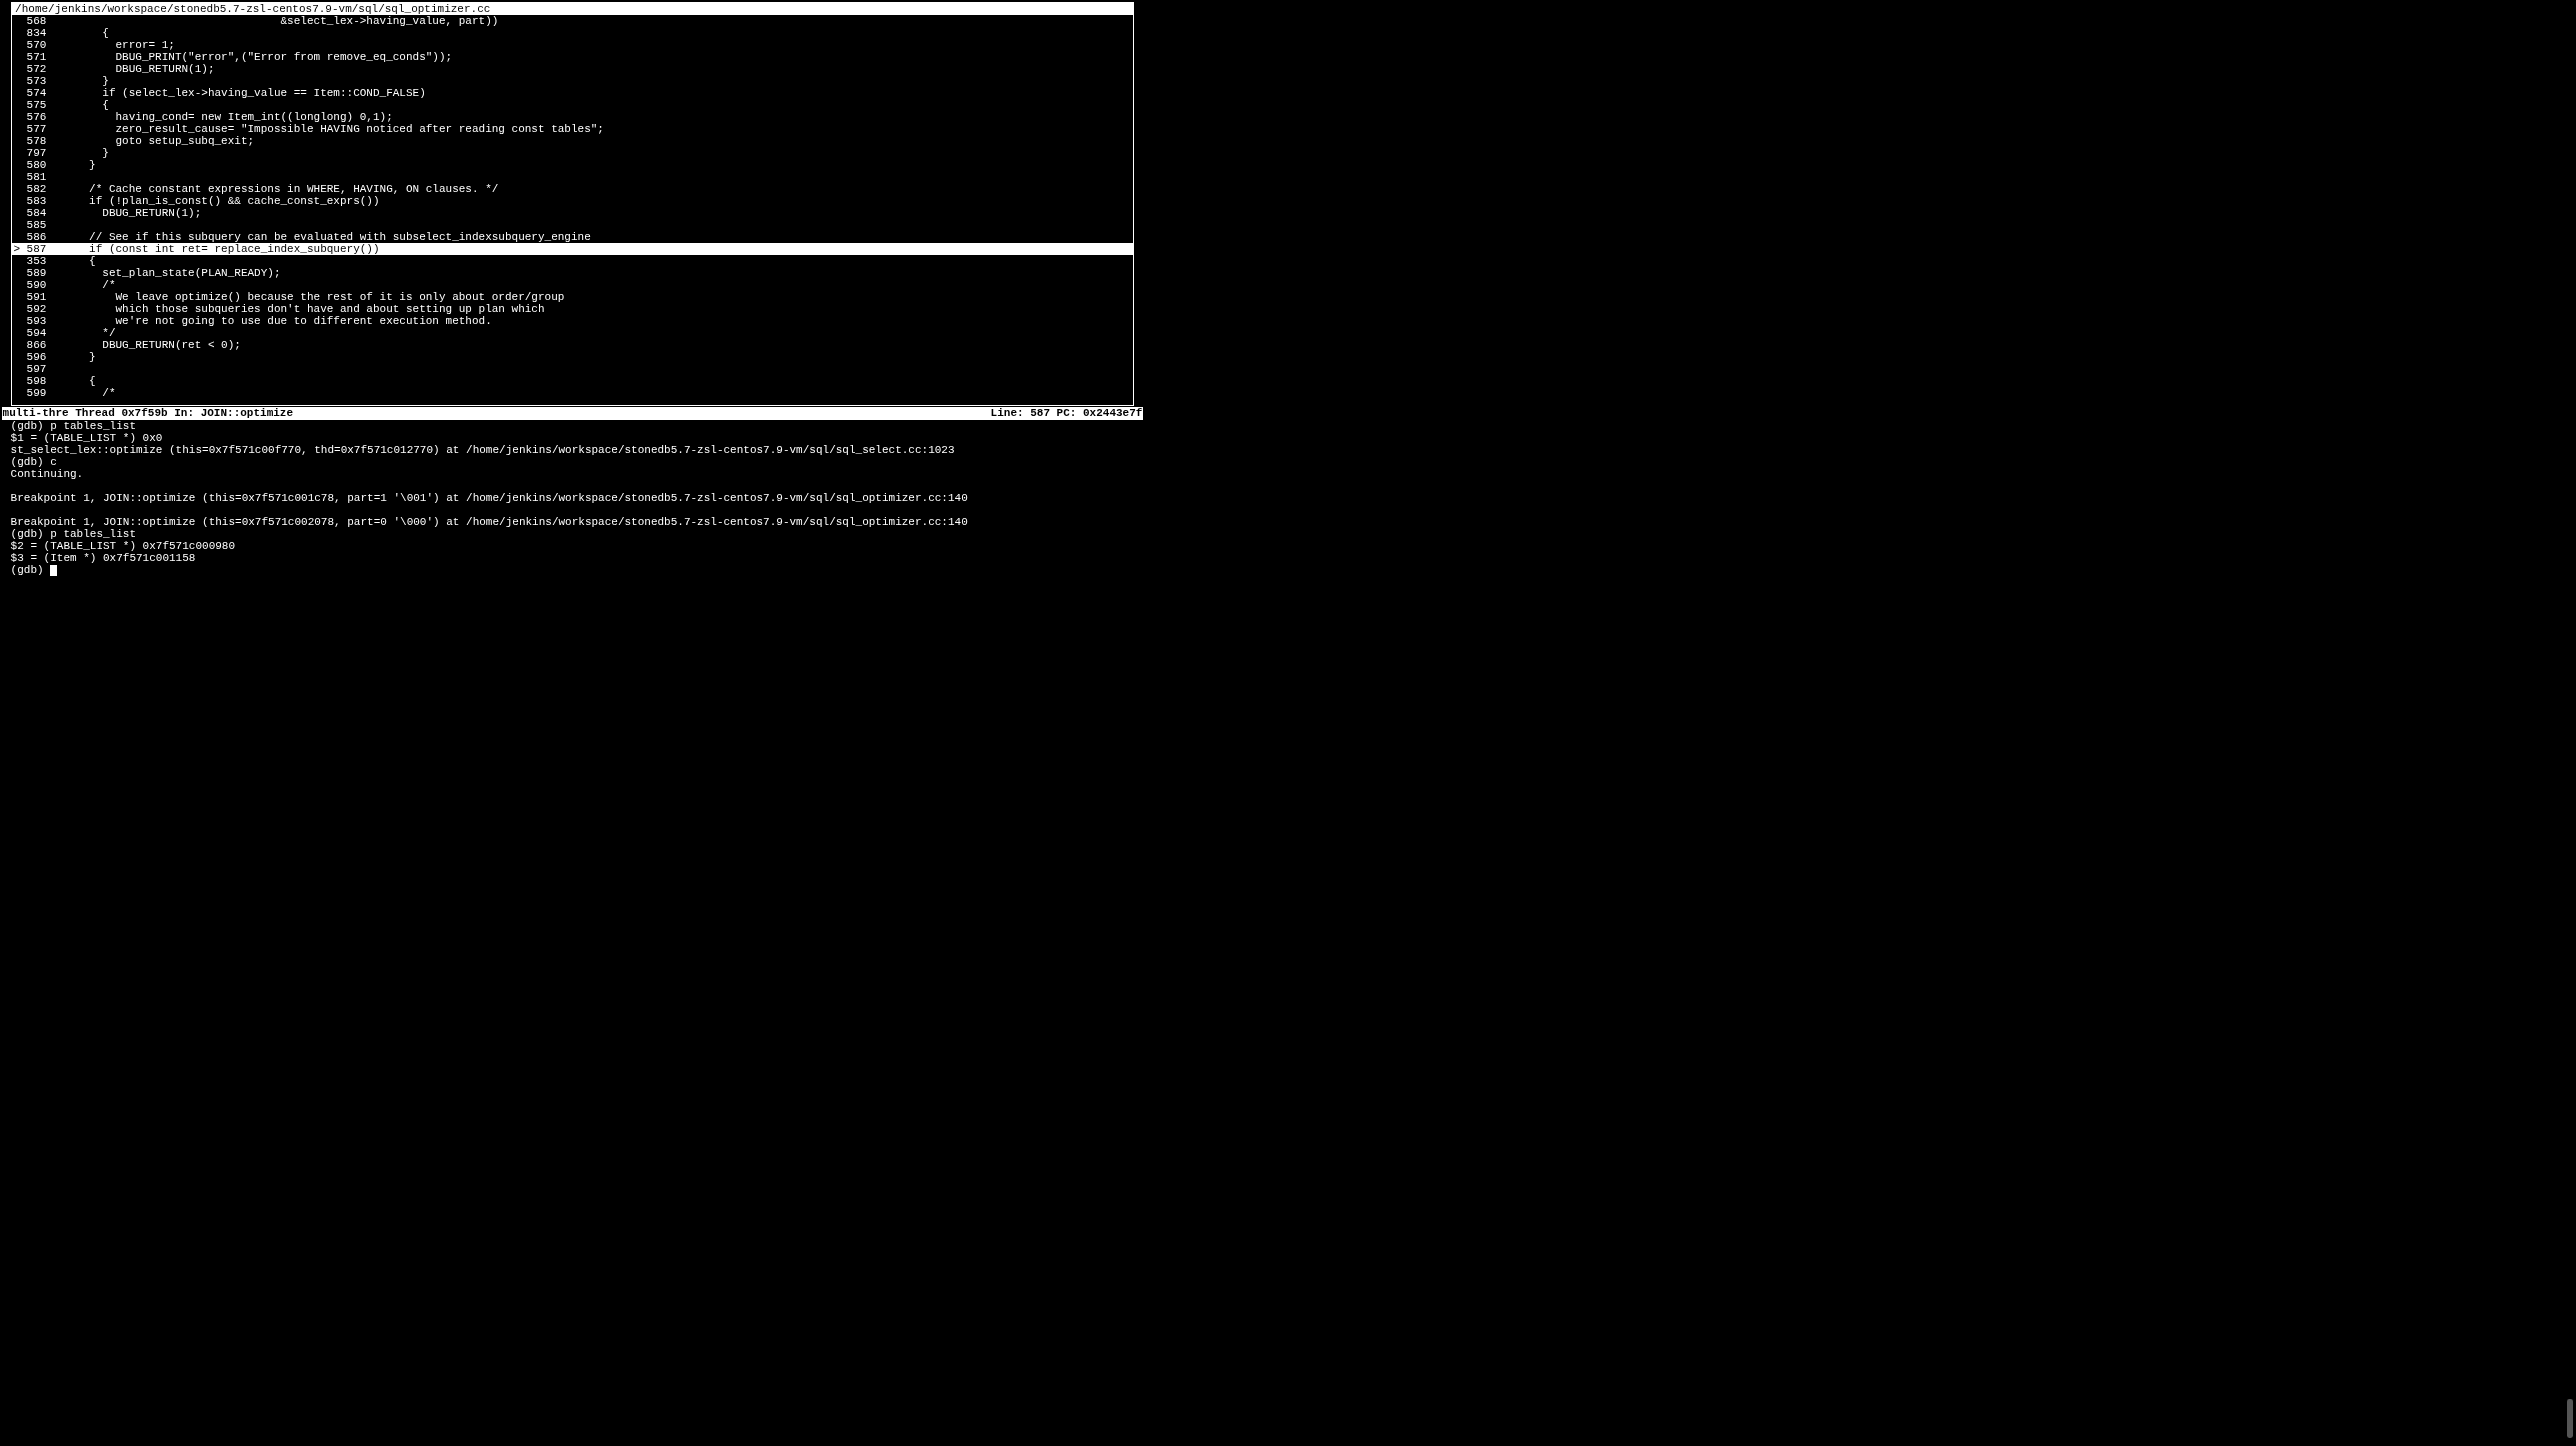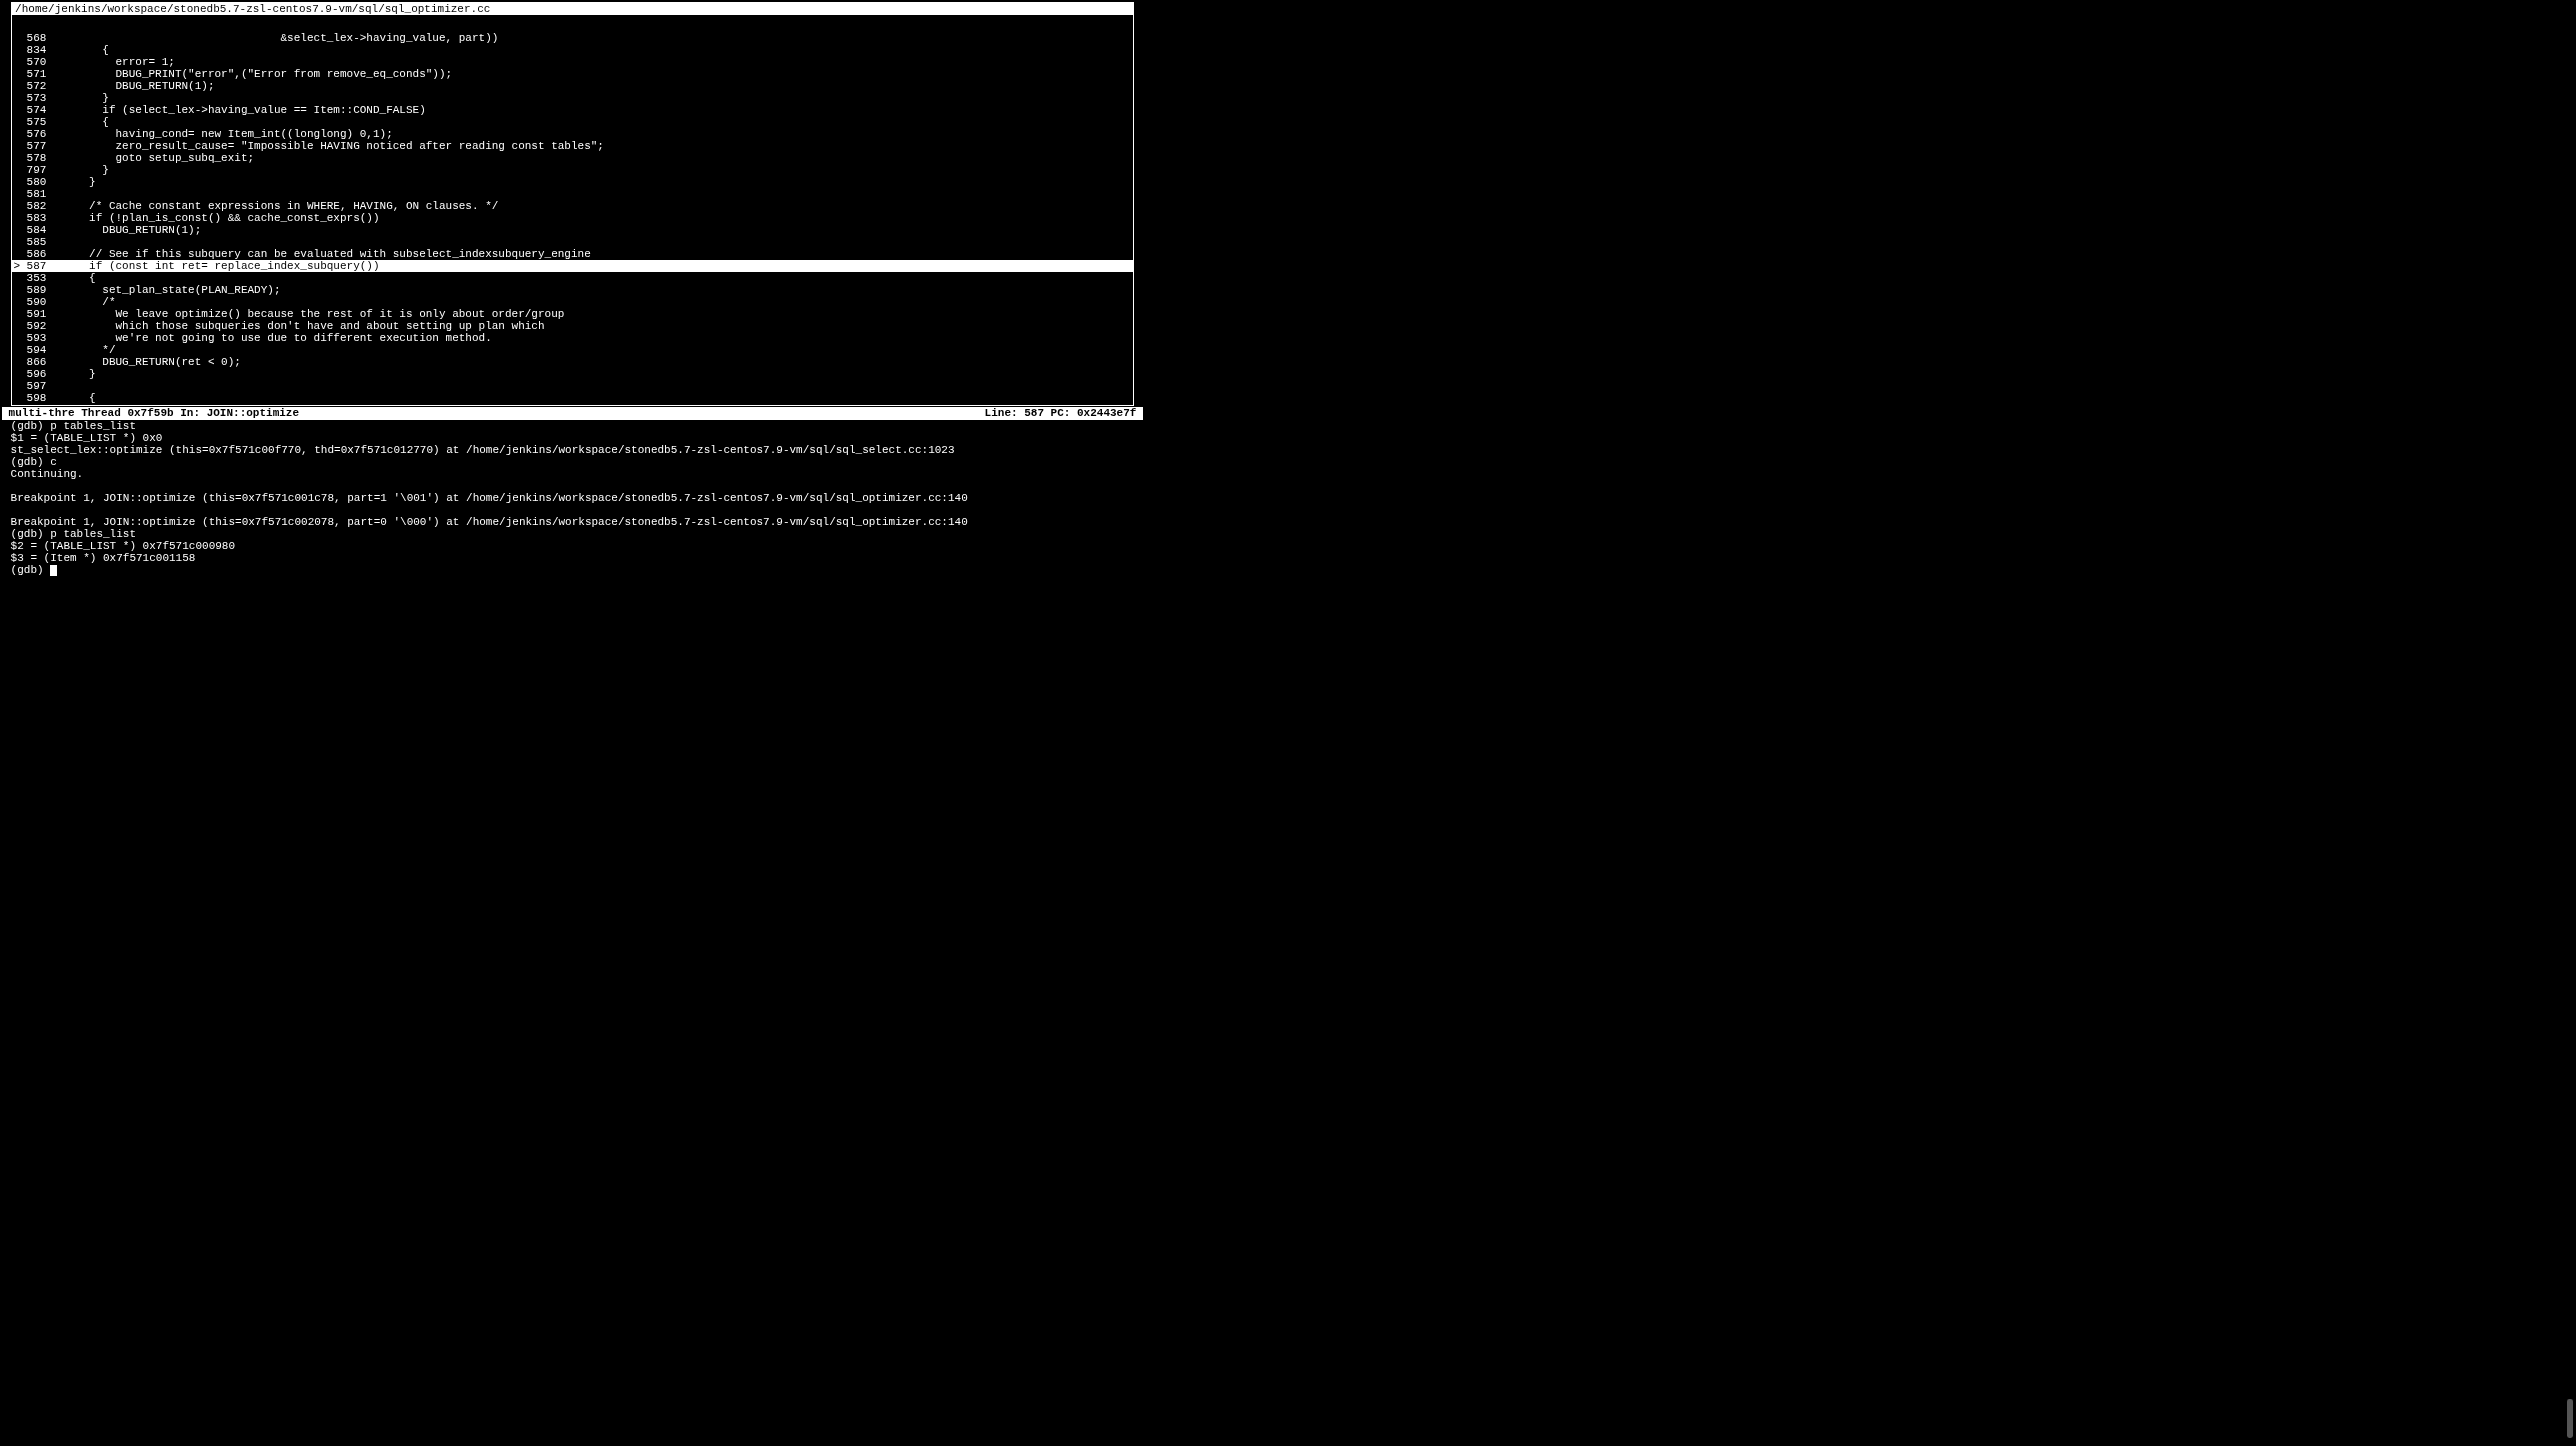--- a/index.html
+++ b/index.html
@@ -24,21 +24,20 @@
   .title-bar {
     background: #fff;
     color: #000;
     padding: 0 3.1px;
     font-weight: normal;
     height: 12.6px;
     line-height: 12.6px;
   }
   .code-area {
     padding: 0;
-    margin-top: 17px;
   }
   .code-line {
     display: flex;
     white-space: pre;
     height: 12px;
   }
   .code-line.current {
     background: #fff;
     color: #000;
   }
@@ -53,21 +52,21 @@
     flex-shrink: 0;
   }
   .code-text {
     padding-left: 3.1px;
   }
   .status-bar {
     background: #fff;
     color: #000;
     display: flex;
     justify-content: space-between;
-    padding: 0 7px;
+    padding: 0 1px;
     height: 12.6px;
     line-height: 12.6px;
     margin: 0 1.6px;
     font-weight: bold;
   }
   .console {
     padding: 0 1.6px;
     white-space: pre;
   }
   .console-line {

